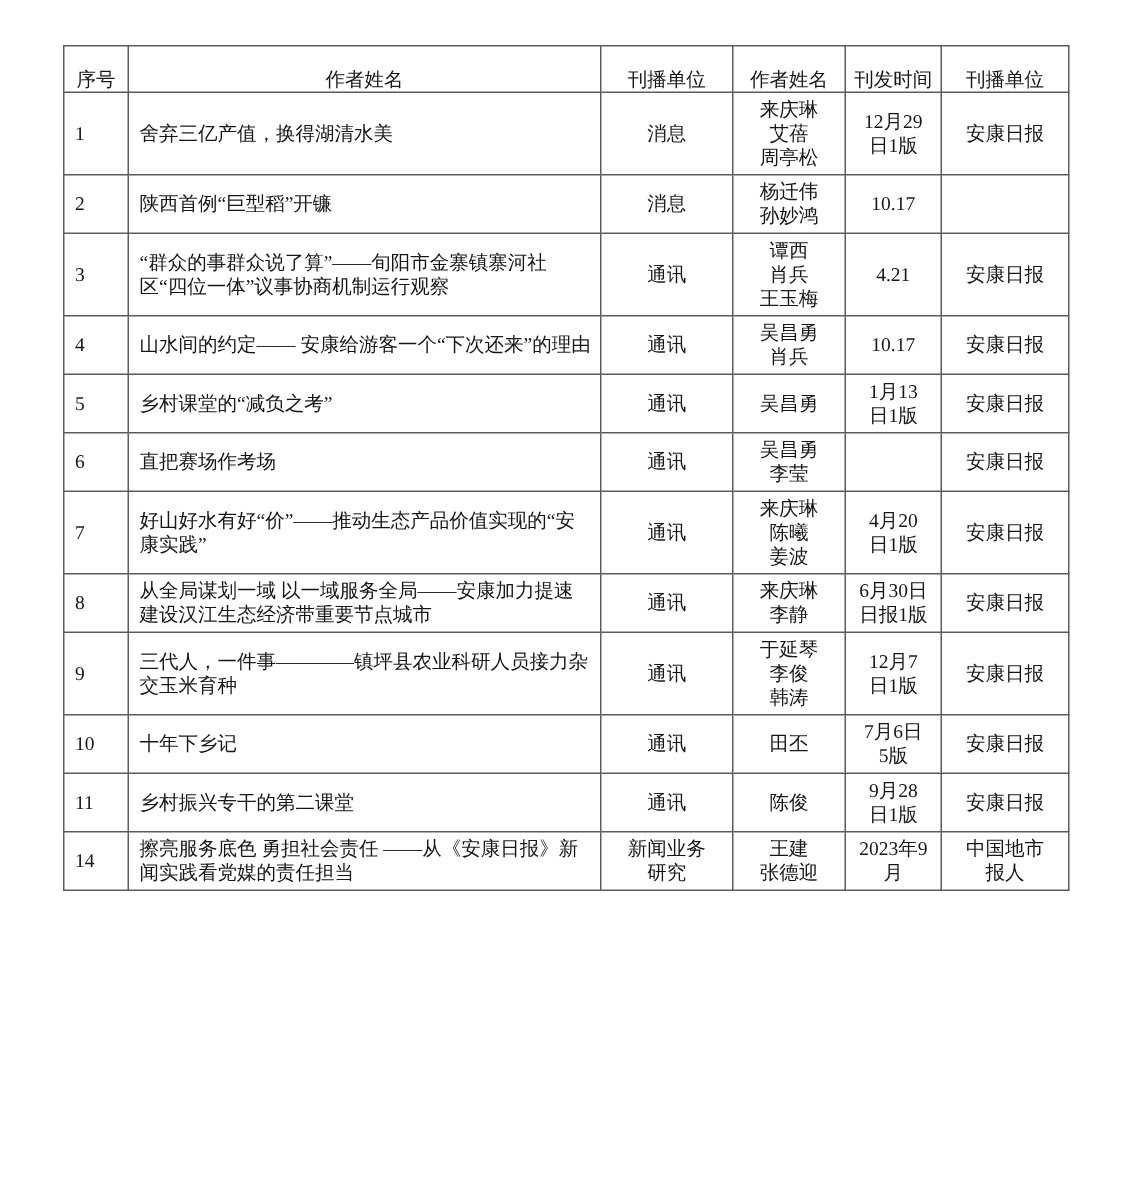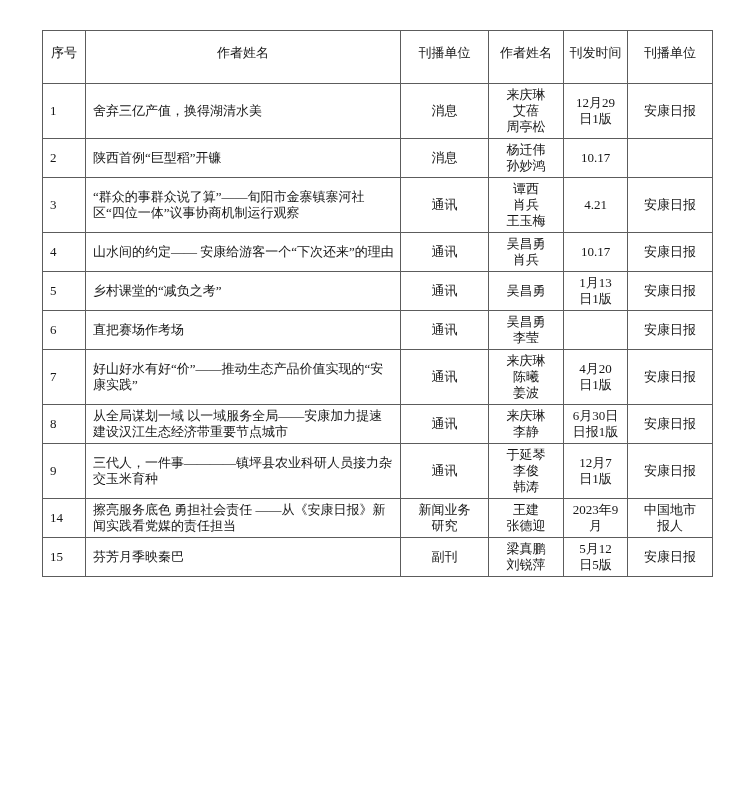--- a/index.html
+++ b/index.html
@@ -34,21 +34,21 @@
     border: 1px solid #5c5c5c;
     padding: 3px 4px;
     text-align: center;
     vertical-align: middle;
     font-weight: normal;
     overflow: hidden;
     word-break: break-all;
   }
   .doc-table th {
     padding-top: 14px;
-    padding-bottom: 22px;
+    padding-bottom: 0;
   }
   .doc-table td.col-no,
   .doc-table td.col-title {
     text-align: left;
     padding-left: 7px;
     padding-right: 6px;
   }
   .doc-table td.col-category,
   .doc-table td.col-authors,
   .doc-table td.col-date,
@@ -169,36 +169,44 @@
           <td class="col-title">三代人，一件事————镇坪县农业科研人员接力杂交玉米育种</td>
           <td class="col-category">通讯</td>
           <td class="col-authors">于延琴
 李俊
 韩涛</td>
           <td class="col-date">12月7
 日1版</td>
           <td class="col-unit">安康日报</td>
         </tr>
         <tr>
+          <td class="col-no">10</td>
+          <td class="col-title">十年下乡记</td>
+          <td class="col-category">通讯</td>
+          <td class="col-authors">田丕</td>
+          <td class="col-date">7月6日
+5版</td>
+          <td class="col-unit">安康日报</td>
+        </tr>
+        <tr>
+          <td class="col-no">11</td>
+          <td class="col-title">乡村振兴专干的第二课堂</td>
+          <td class="col-category">通讯</td>
+          <td class="col-authors">陈俊</td>
+          <td class="col-date">9月28
+日1版</td>
+          <td class="col-unit">安康日报</td>
+        </tr>
+        <tr>
           <td class="col-no">14</td>
           <td class="col-title">擦亮服务底色 勇担社会责任 ——从《安康日报》新闻实践看党媒的责任担当</td>
           <td class="col-category">新闻业务
 研究</td>
           <td class="col-authors">王建
 张德迎</td>
           <td class="col-date">2023年9
 月</td>
           <td class="col-unit">中国地市
 报人</td>
         </tr>
-        <tr>
-          <td class="col-no">15</td>
-          <td class="col-title">芬芳月季映秦巴</td>
-          <td class="col-category">副刊</td>
-          <td class="col-authors">梁真鹏
-刘锐萍</td>
-          <td class="col-date">5月12
-日5版</td>
-          <td class="col-unit">安康日报</td>
-        </tr>
       </tbody>
   </table>
 </div>
 
 </body></html>

